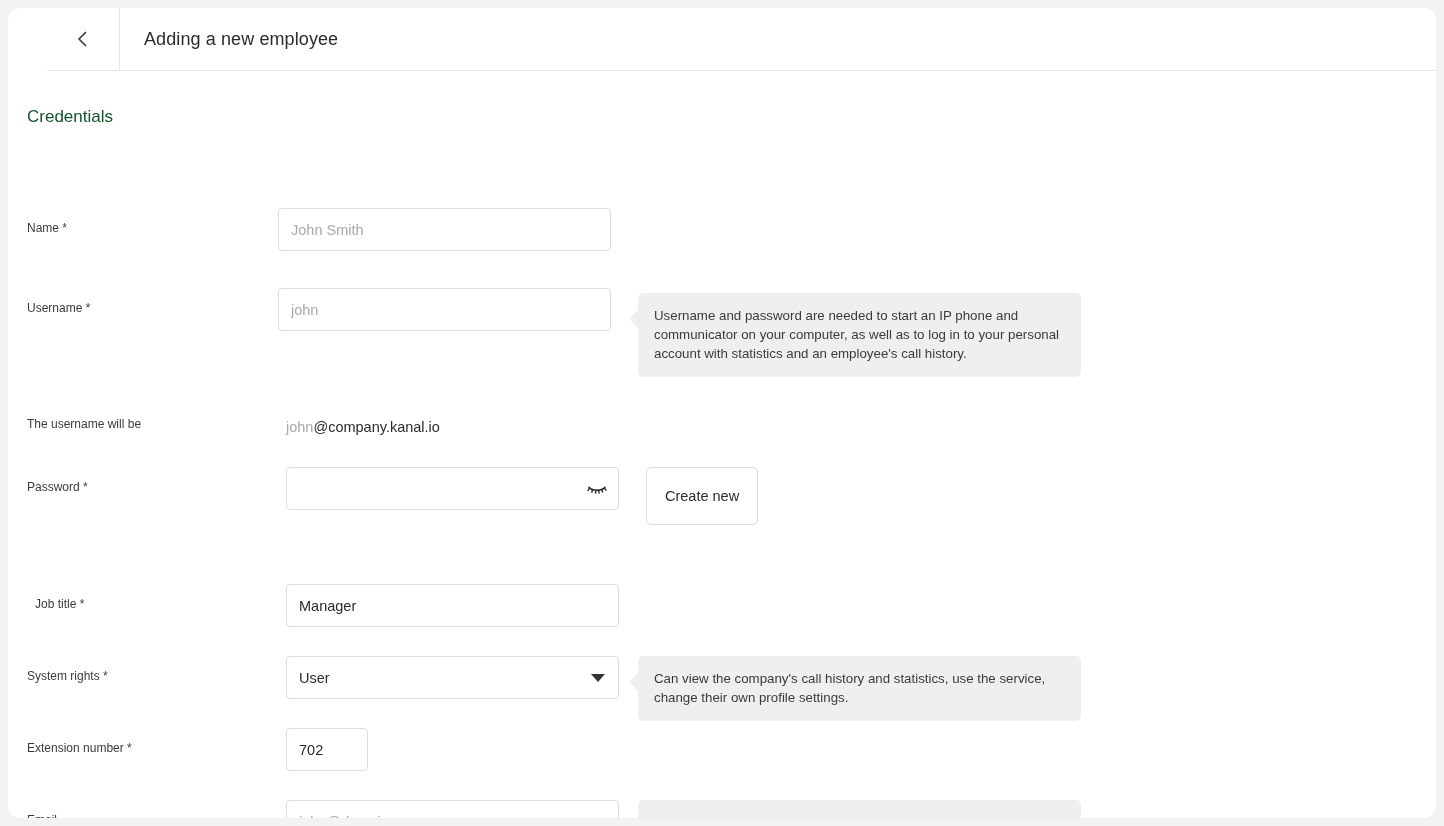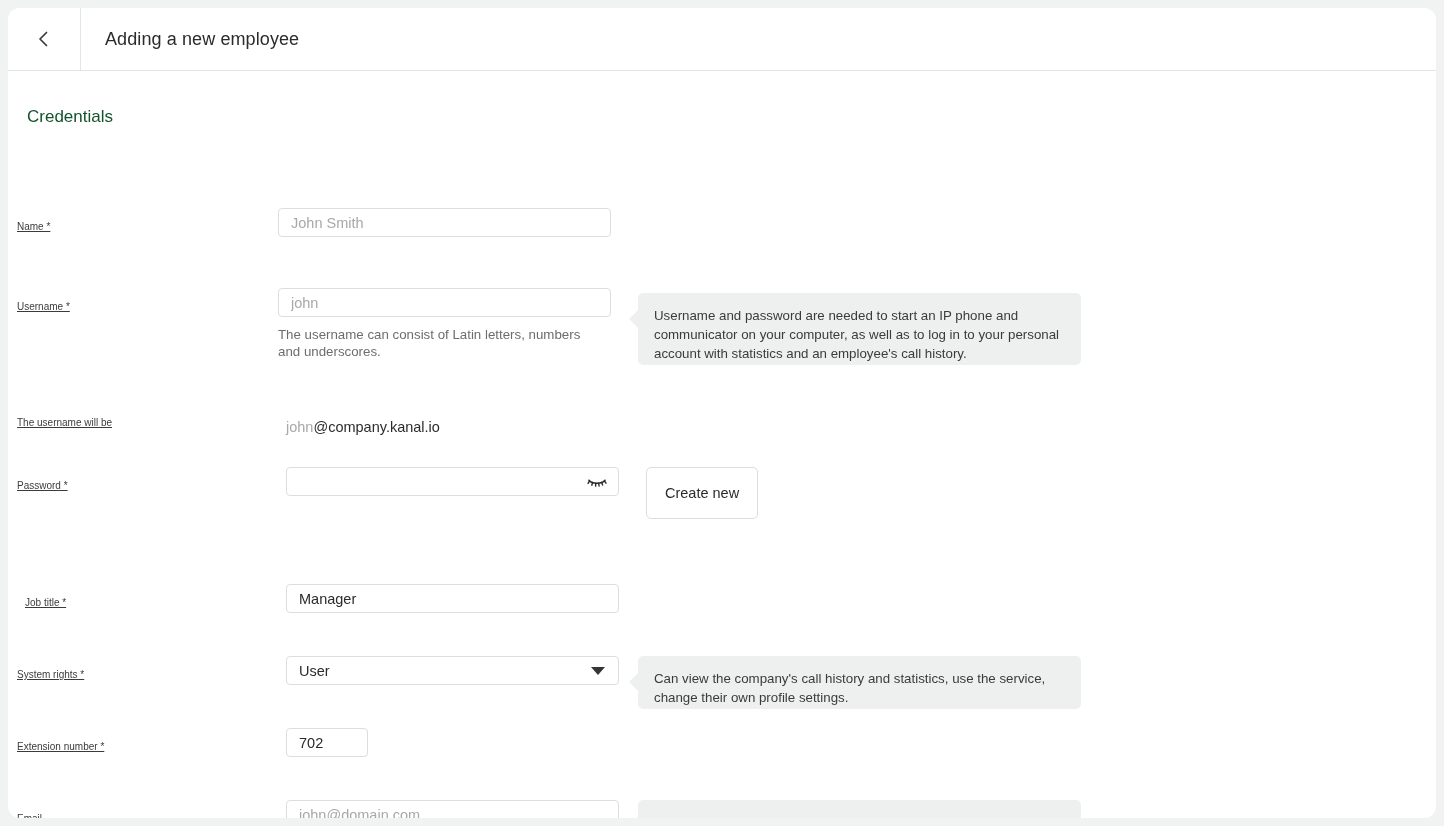--- a/index.html
+++ b/index.html
@@ -24,20 +24,21 @@
     overflow: hidden;
   }
 
   
   .header {
     position: relative;
     height: 63px;
     border-bottom: 1px solid #e3e4e5;
     display: flex;
     align-items: stretch;
+    margin-left: 39px;
   }
   .back-btn {
     width: 73px;
     display: flex;
     align-items: center;
     justify-content: center;
     border-right: 1px solid #e3e4e5;
     cursor: pointer;
     background: #fff;
   }
@@ -62,31 +63,30 @@
     color: #14532d;
   }
 
   .row {
     position: absolute;
     left: 0;
     width: 100%;
   }
   .label {
     position: absolute;
-    left: 9px;
-    font-size: 10px;
+    left: 19px;
+    font-size: 12px;
     color: #3b3b3b;
     white-space: nowrap;
-    text-decoration: underline;
   }
   .field { position: absolute; left: 270px; }
 
   .input {
     width: 333px;
-    height: 29px;
+    height: 43px;
     border: 1px solid #dcdddf;
     border-radius: 4px;
     background: #fff;
     font-family: "Liberation Sans", sans-serif;
     font-size: 14.5px;
     color: #2b2b2b;
     padding: 0 12px;
     outline: none;
     display: block;
   }
@@ -115,21 +115,21 @@
     cursor: pointer;
     background: none;
     border: none;
     padding: 0;
   }
 
   .create-btn {
     position: absolute;
     left: 360px;
     top: 0;
-    height: 52px;
+    height: 58px;
     padding: 0 18px;
     border: 1px solid #dcdddf;
     border-radius: 5px;
     background: #fff;
     font-family: "Liberation Sans", sans-serif;
     font-size: 14.5px;
     color: #2b2b2b;
     cursor: pointer;
     white-space: nowrap;
   }
@@ -153,21 +153,21 @@
     line-height: 20px;
     white-space: nowrap;
   }
   .static-value .muted { color: #a6a8ab; }
 
   
   .tip {
     position: absolute;
     background: #eeefef;
     border-radius: 5px;
-    padding: 13px 18px 2px 16px;
+    padding: 13px 18px 14px 16px;
     font-size: 13.3px;
     line-height: 19px;
     color: #3b3b3b;
     width: 443px;
   }
   .tip::before {
     content: "";
     position: absolute;
     left: -9px;
     top: 17px;
@@ -201,21 +201,20 @@
       <div class="label" style="top:58px;">Name *</div>
       <div class="field" style="top:45px;">
         <input class="input" type="text" value="" placeholder="John Smith" style="">
       </div>
     </div>
 
     <div class="row" style="top:216px;">
       <div class="label" style="top:14px;">Username *</div>
       <div class="field" style="top:1px;">
         <input class="input" type="text" value="" placeholder="john" style="">
-        <div class="hint">The username can consist of Latin letters, numbers and underscores.</div>
       </div>
       <div class="tip" style="left:630px; top:6px; width:443px;">Username and password are needed to start an IP phone and communicator on your computer, as well as to log in to your personal account with statistics and an employee's call history.</div>
     </div>
 
     <div class="row" style="top:346px;">
       <div class="label" style="top:0px;">The username will be</div>
       <div class="field static-value" style="top:0px; left:278px;">
         <span class="muted">john</span><span>@company.kanal.io</span>
       </div>
     </div>

